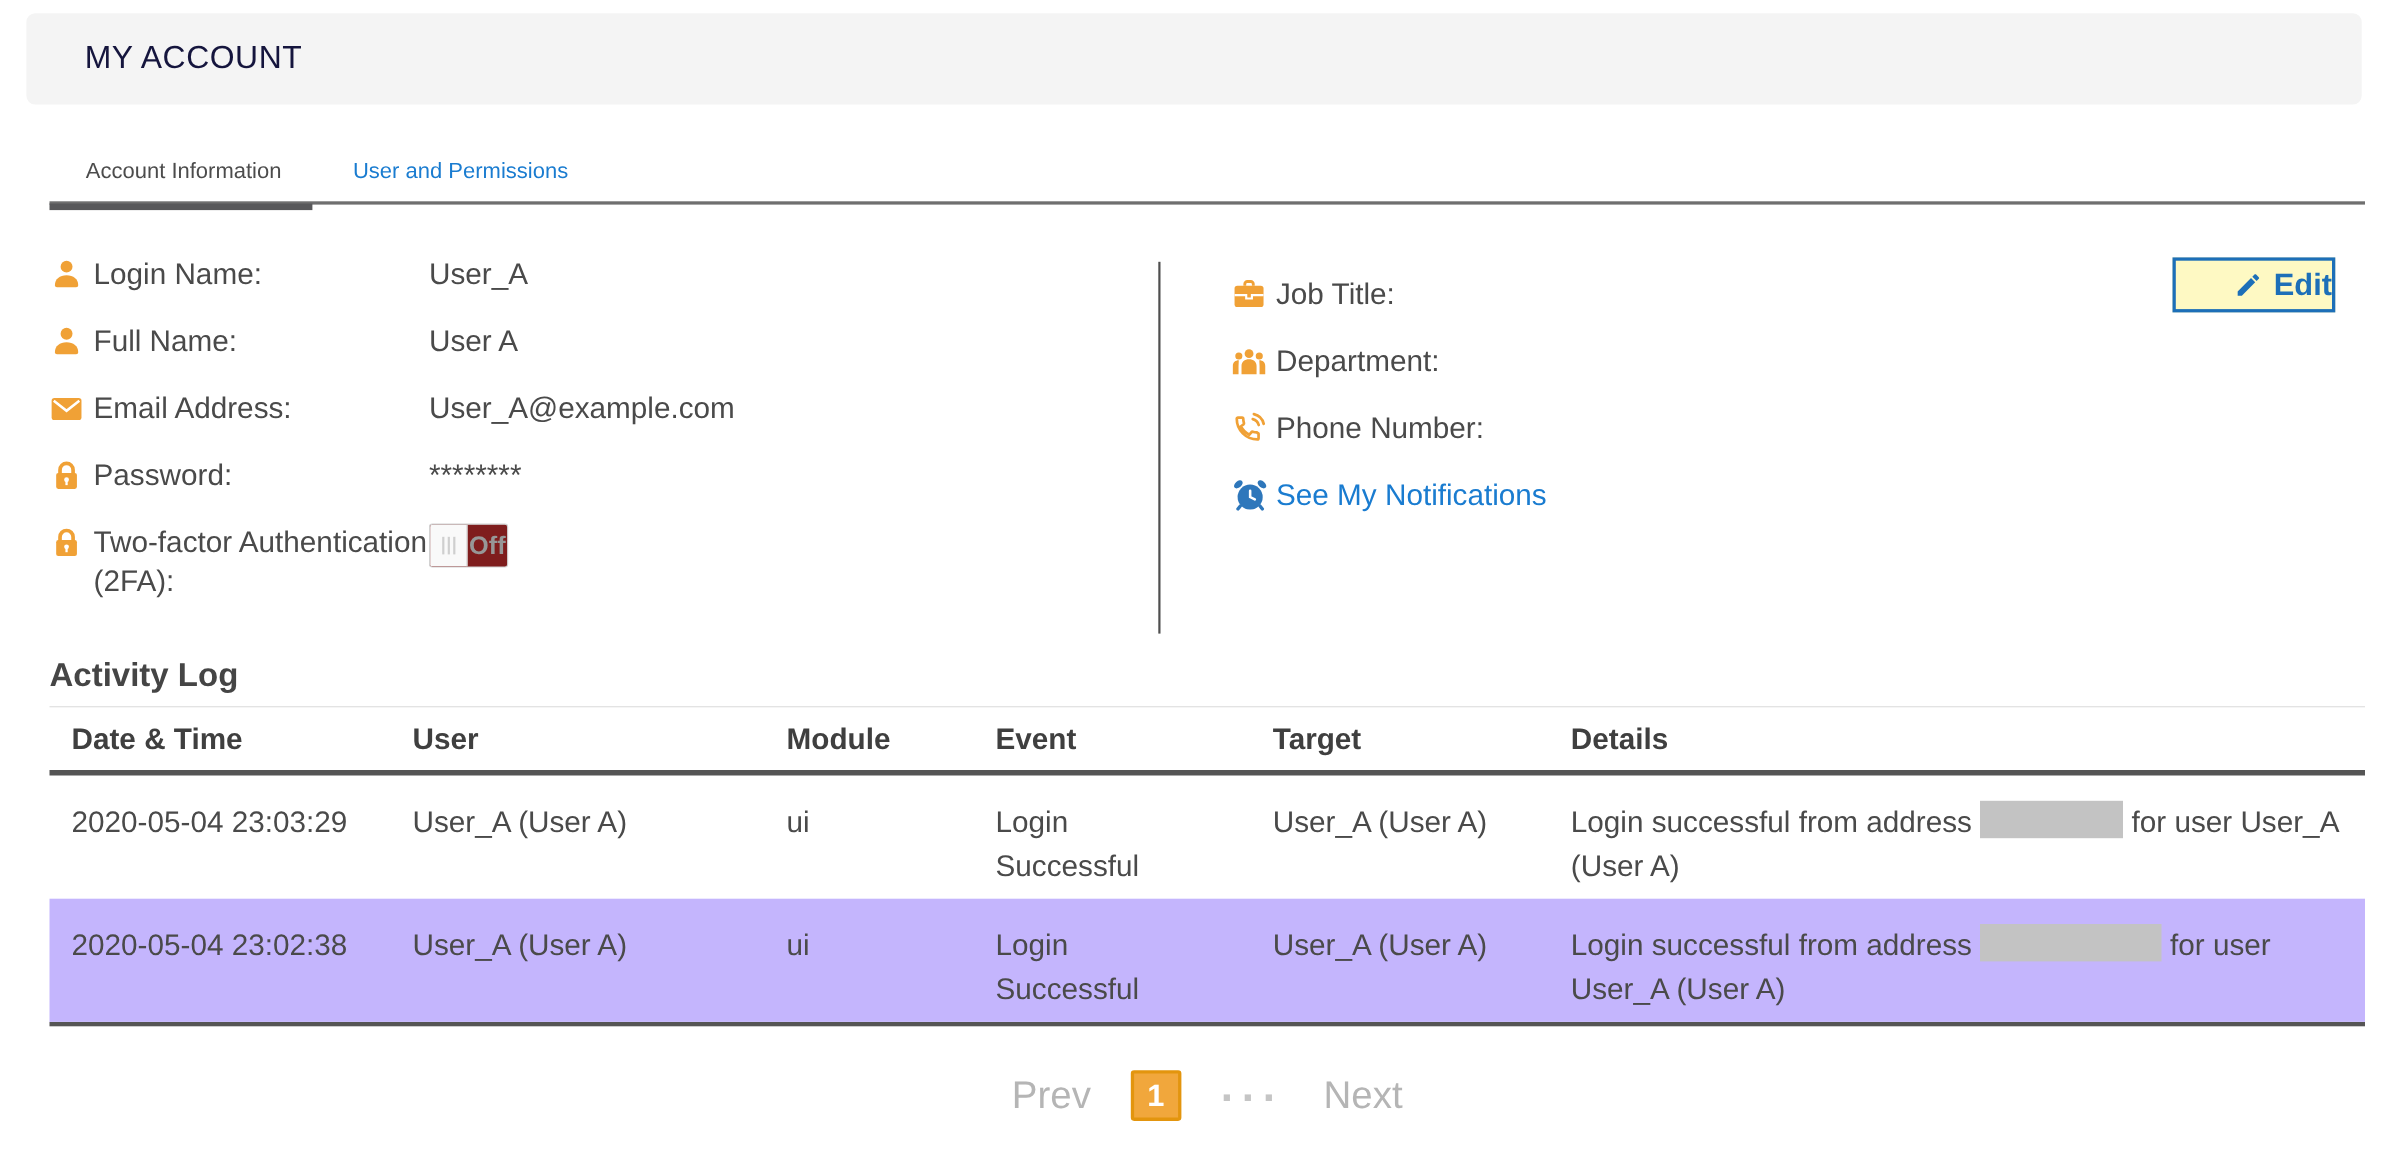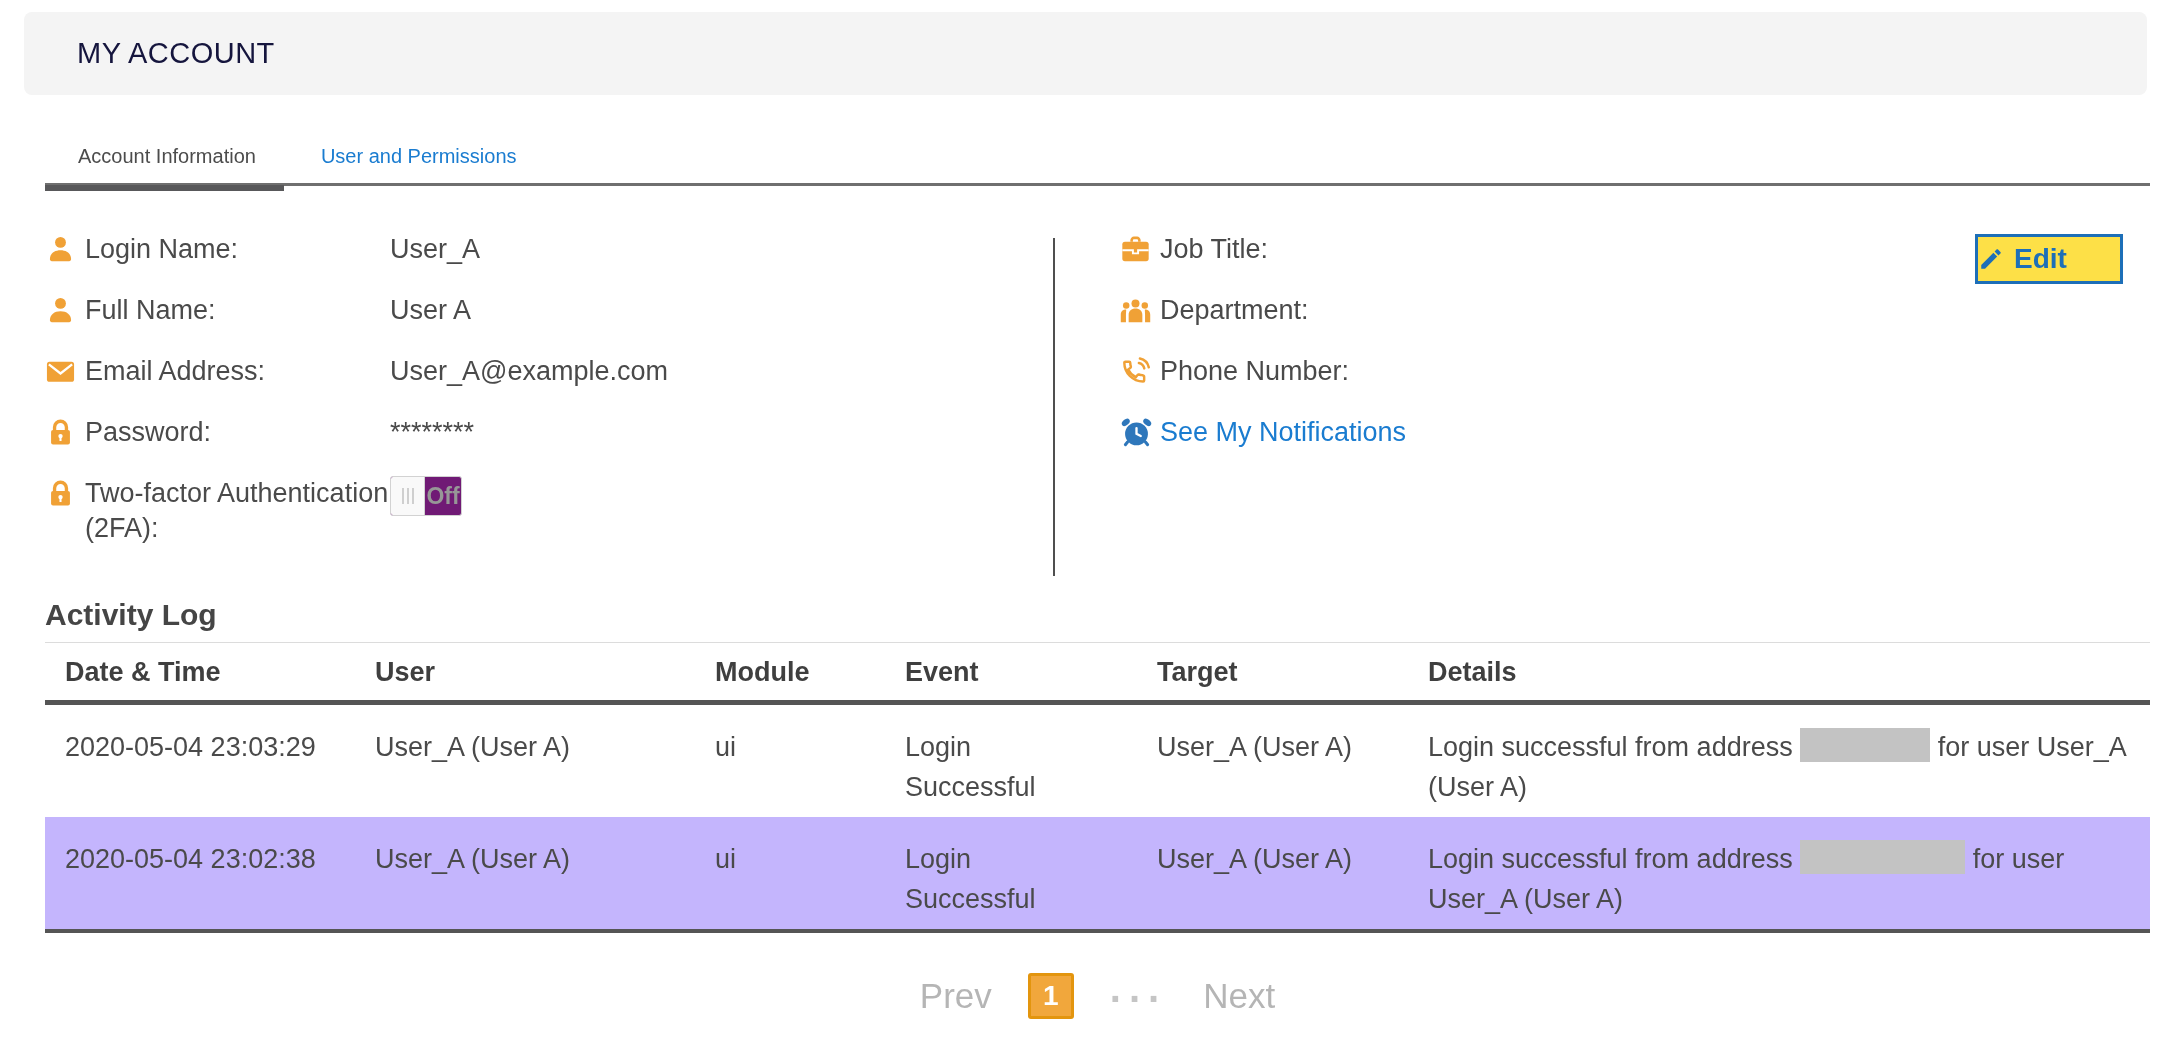--- a/index.html
+++ b/index.html
@@ -21,36 +21,36 @@
                        height:6px; background:#58585a; }
   .tab.inactive { color:#1a7cd0; }
 
   
   .info { position:relative; margin:46px 20px 0 45px; height:330px; }
   .field { display:grid; grid-template-columns:40px 305px auto; align-items:start;
            margin-bottom:26px; line-height:35px; font-size:27px; }
   .field .ficon { width:31px; height:31px; display:inline-block; margin-top:2px; }
   .field .flabel { color:#4a4a4a; }
   .field .fvalue { color:#4a4a4a; }
-  .col-right { position:absolute; left:1075px; top:0; }
+  .col-right { position:absolute; left:1075px; top:18px; }
   .col-right .field { grid-template-columns:40px auto; }
   .vdivider { position:absolute; left:1008px; top:6px; width:2px; height:338px; background:#4f4f4f; }
 
   .notif-link { display:grid; grid-template-columns:40px auto; align-items:start; line-height:35px;
                 font-size:27px; color:#1a7cd0; cursor:pointer; }
   .notif-link .ficon { width:34px; height:34px; margin-top:1px; }
 
-  .edit-btn { position:absolute; top:2px; right:27px; width:148px; height:50px; background:#fde047;
+  .edit-btn { position:absolute; top:2px; right:27px; width:148px; height:50px; background:#fef9c3;
               border:3px solid #1d6fb8; color:#1d6fb8; font-size:28px; font-weight:bold;
-              display:flex; align-items:center; justify-content:flex-start; gap:10px; cursor:pointer;
+              display:flex; align-items:center; justify-content:flex-end; gap:10px; cursor:pointer;
               font-family:inherit; }
   .edit-btn svg { width:26px; height:26px; }
 
   
-  .toggle { display:inline-flex; width:72px; height:40px; background:#701a75;
+  .toggle { display:inline-flex; width:72px; height:40px; background:#7f1d1d;
             border:1px solid #d2d2d2; border-radius:3px; overflow:hidden; cursor:pointer; }
   .toggle .knob { width:34px; background:#f9f9f9; border-right:1px solid #d2d2d2;
                   display:flex; align-items:center; justify-content:center; gap:3px; }
   .toggle .knob i { width:2px; height:16px; background:#cfcfcf; }
   .toggle .toggle-label { flex:1; display:flex; align-items:center; justify-content:center;
                           color:#979797; font-weight:bold; font-size:23px; }
 
   
   .activity-title { margin:36px 0 10px 45px; font-size:30px; font-weight:bold; color:#454545; }
   .table { margin:0 20px 0 45px; }

